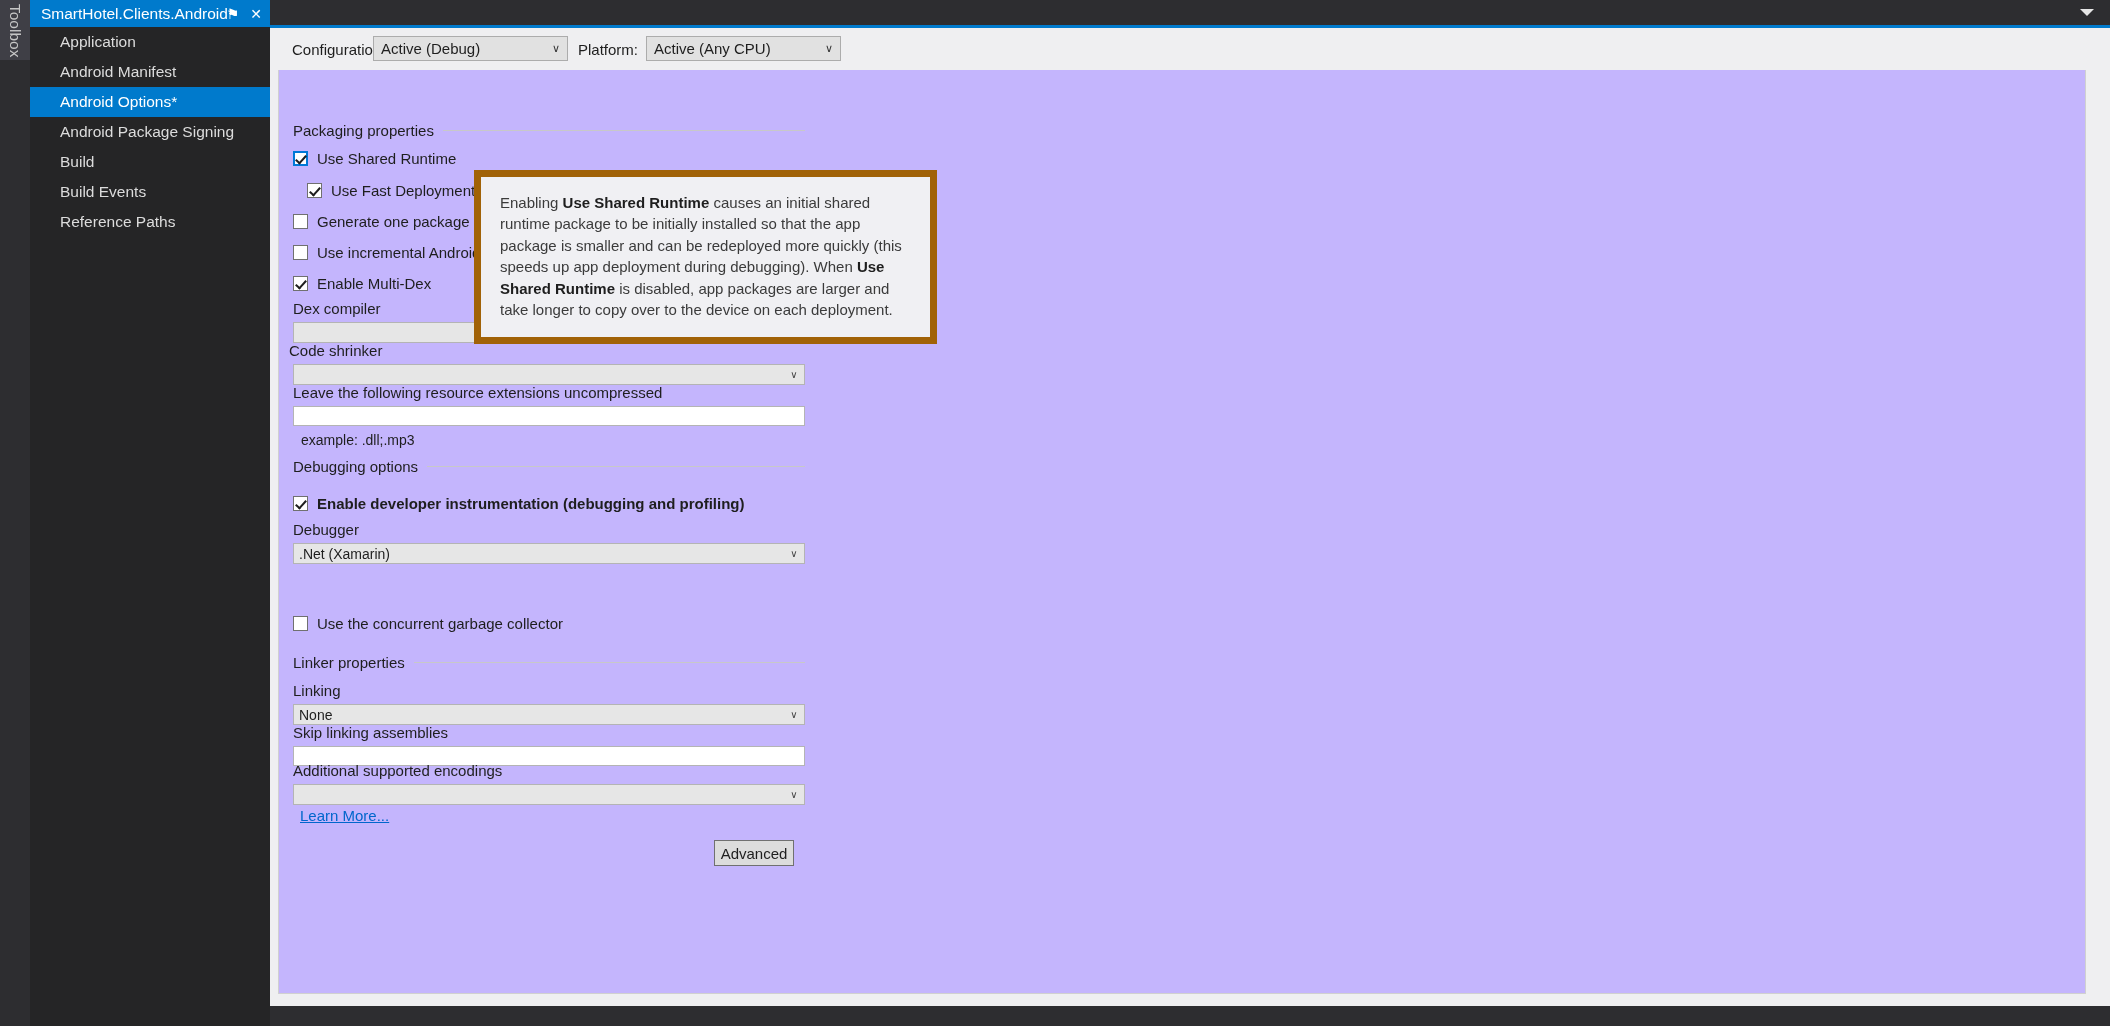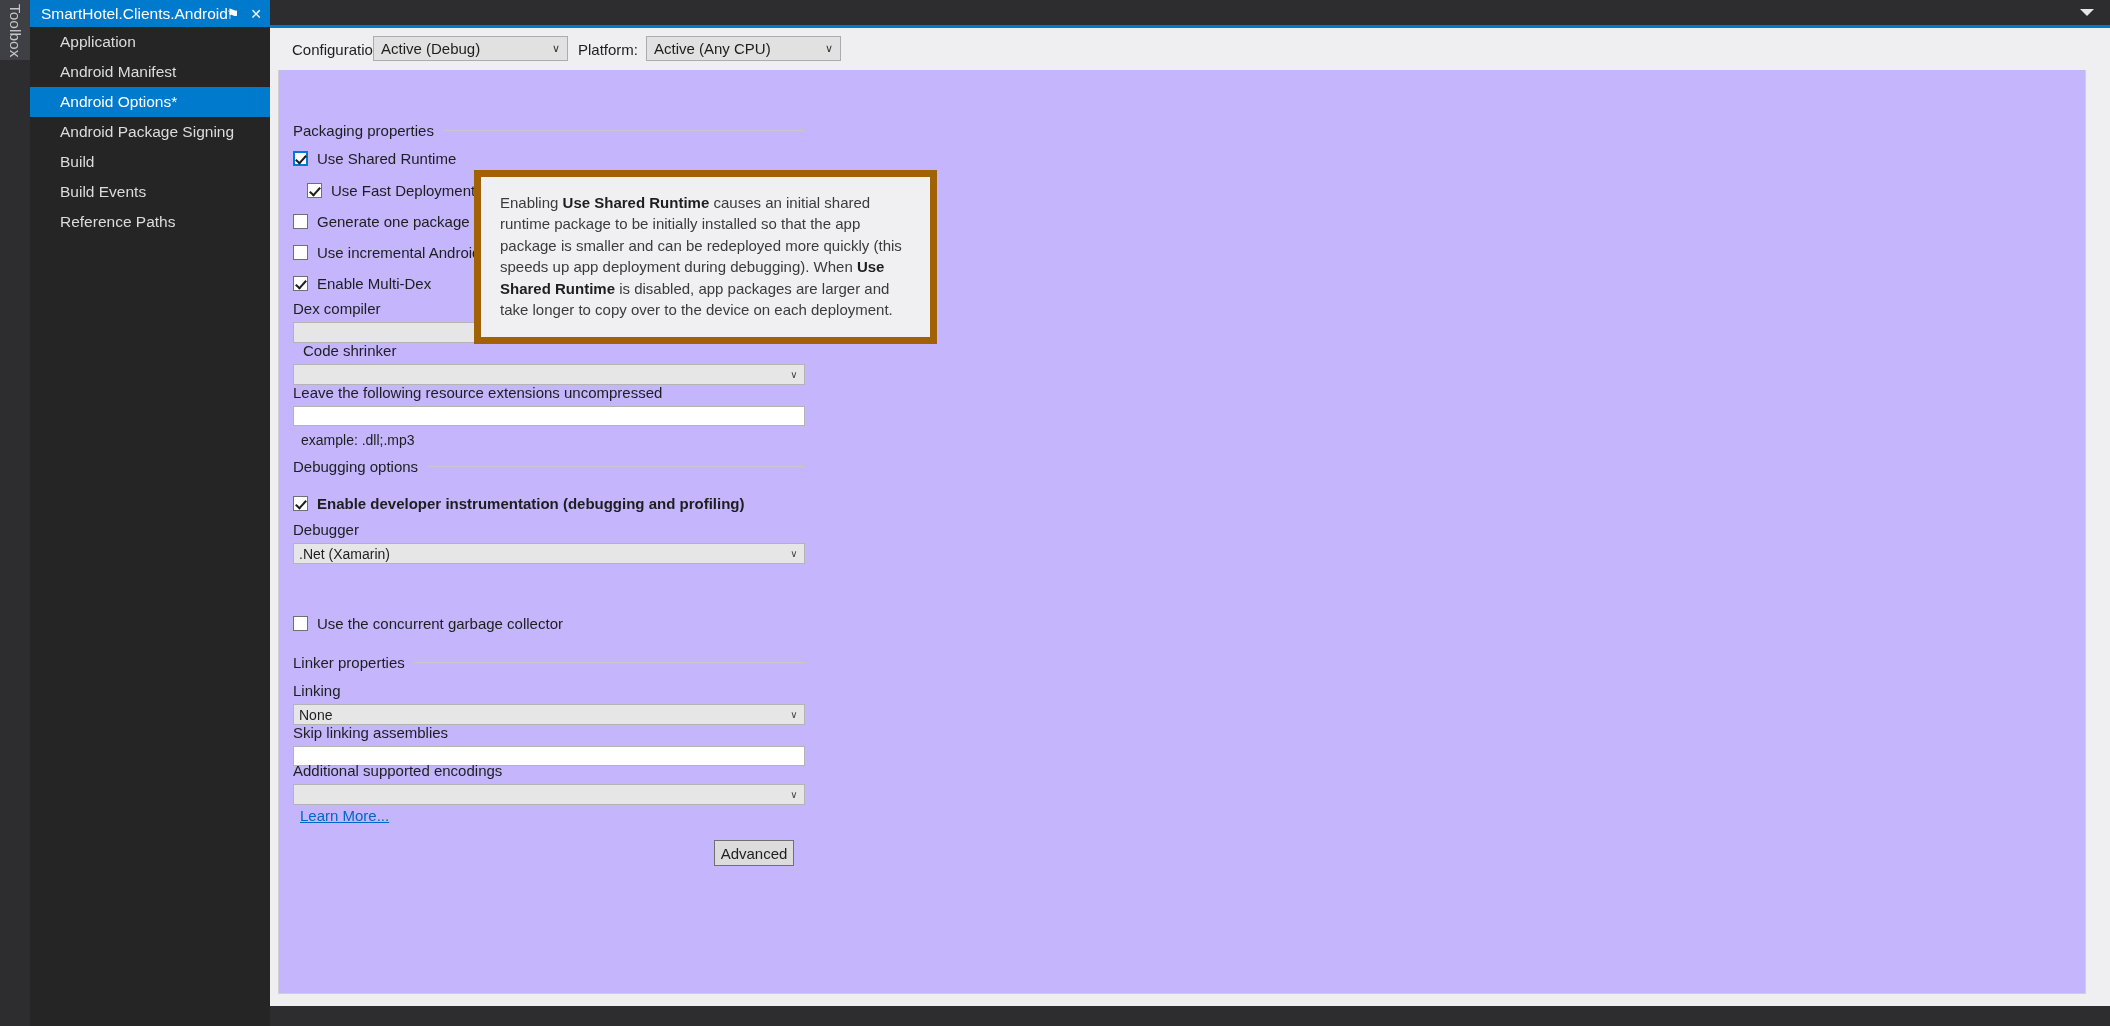--- a/index.html
+++ b/index.html
@@ -282,21 +282,21 @@
           <span class="cbox checked"></span>
           <span class="chk-label">Enable Multi-Dex</span>
         </div>
 
         <div class="fld-label" style="left:14px; top:230px;">Dex compiler</div>
         <div class="wcombo" style="top:252px;">
           <span class="cv"></span>
           <span class="chev">∨</span>
         </div>
 
-        <div class="fld-label" style="left:24px; top:272px;">Code shrinker</div>
+        <div class="fld-label" style="left:10px; top:272px;">Code shrinker</div>
         <div class="wcombo" style="top:294px;">
           <span class="cv"></span>
           <span class="chev">∨</span>
         </div>
 
         <div class="fld-label" style="left:14px; top:314px;">Leave the following resource extensions uncompressed</div>
         <div class="wtext" style="top:336px;"></div>
         <div class="hint" style="left:22px; top:362px;">example: .dll;.mp3</div>
 
         <div class="group" style="top:368px; transform:translateY(20px);">

